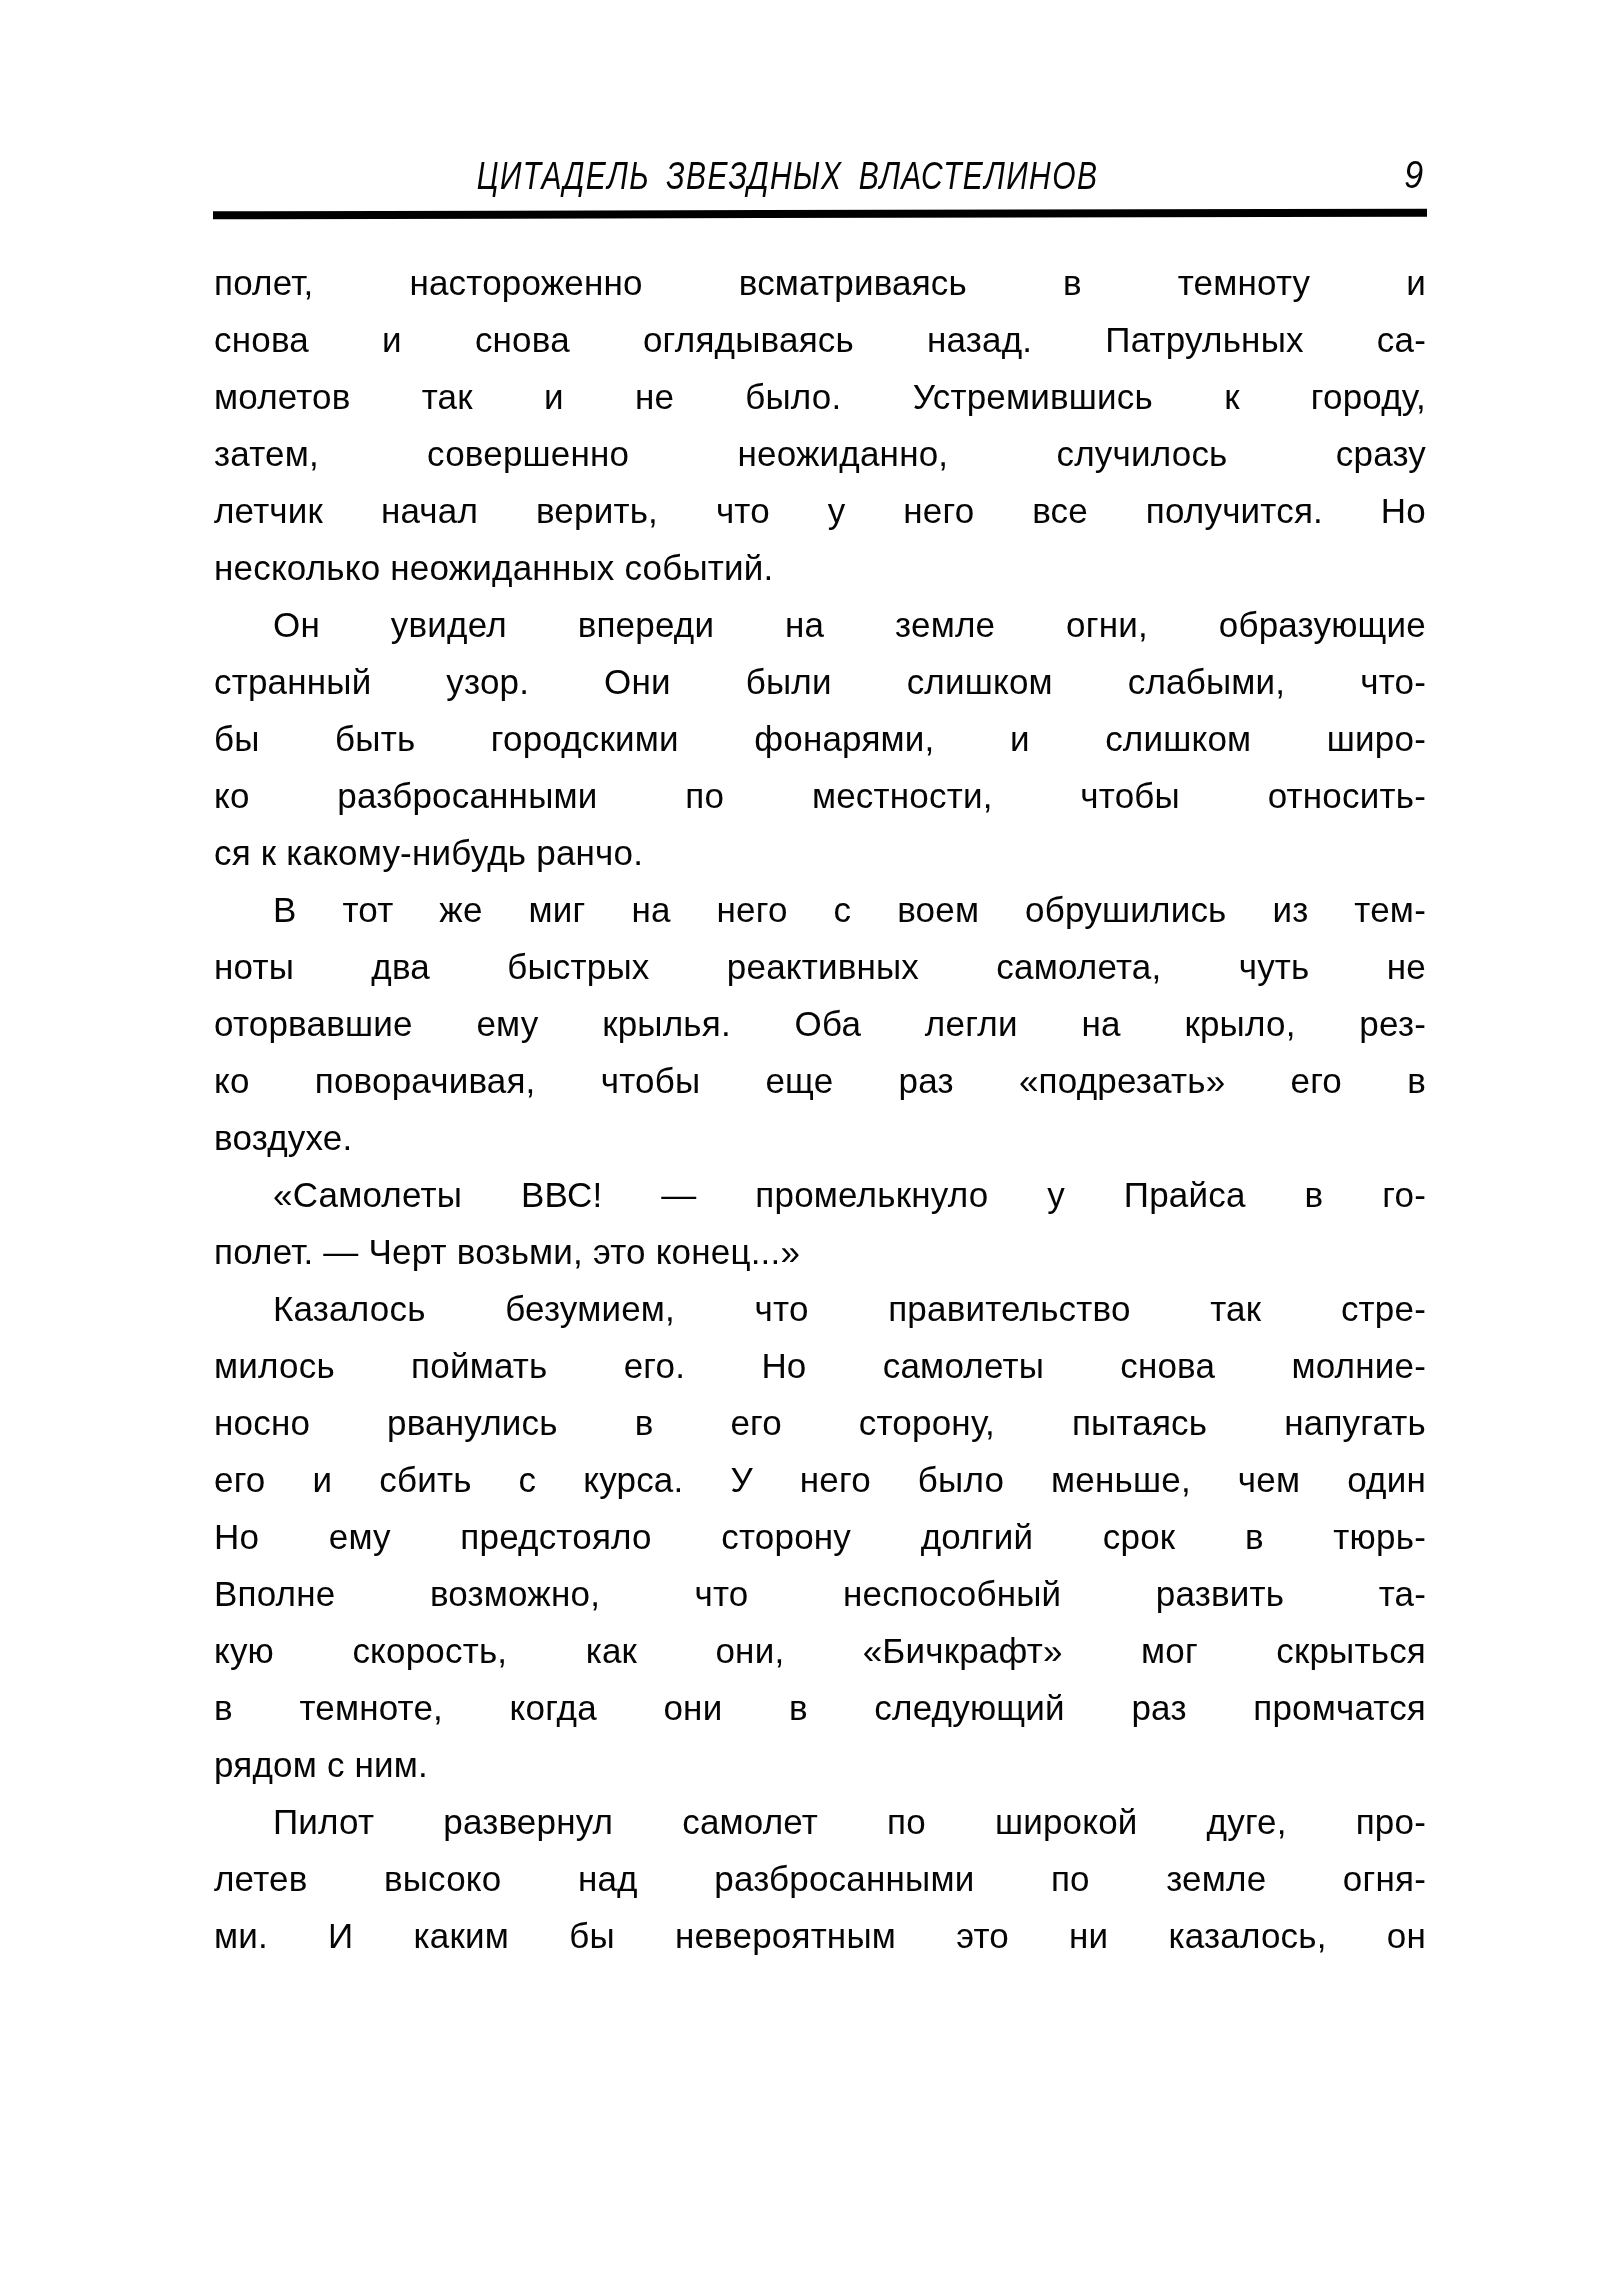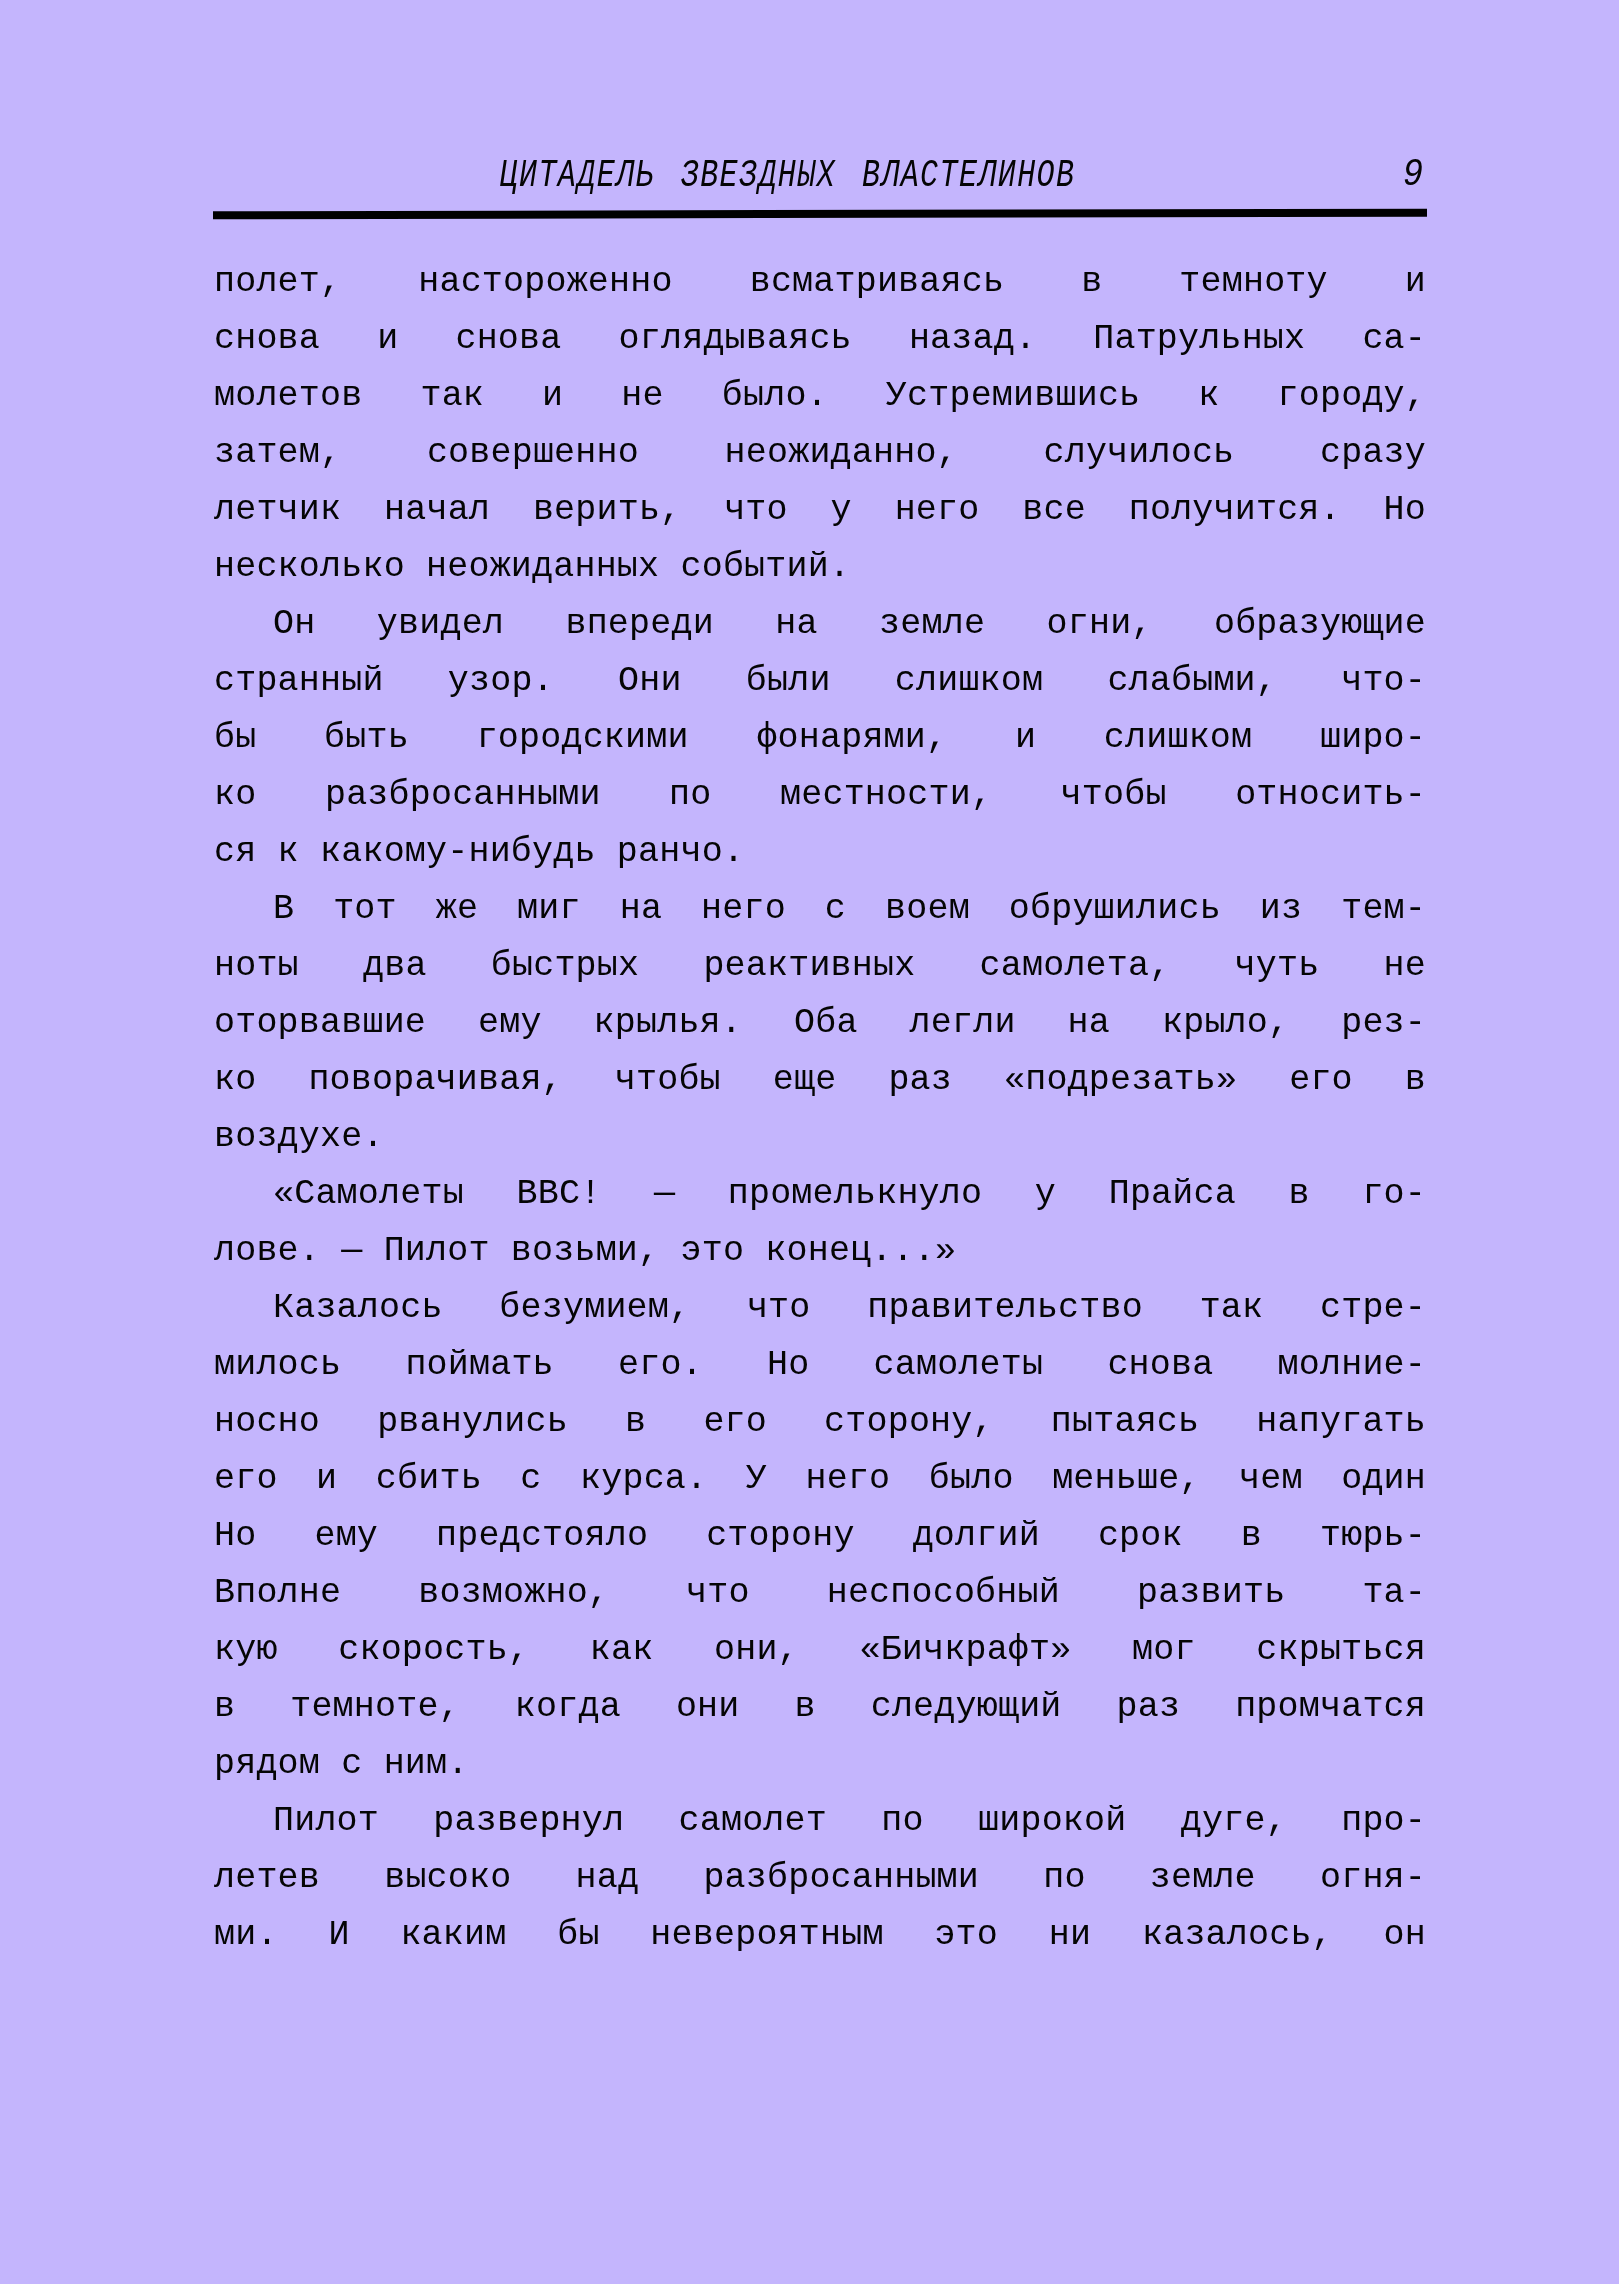--- a/index.html
+++ b/index.html
@@ -4,23 +4,23 @@
 <style>
   html, body {
     margin: 0;
     padding: 0;
     background: #e8e8e8;
   }
   .page {
     position: relative;
     width: 1619px;
     height: 2284px;
-    background: #c4b5fd;
+    background: #ffffff;
     overflow: hidden;
-    font-family: Liberation Mono, monospace;
+    font-family: Liberation Sans, sans-serif;
     color: #050505;
   }
   
   .running-head {
     position: absolute;
     left: 214px;
     top: 164px;
     width: 1212px;
     height: 51px;
   }
@@ -111,21 +111,21 @@
       </div>
       <div class="paragraph">
         <div class="line indent">В тот же миг на него с воем обрушились из тем-</div>
         <div class="line">ноты два быстрых реактивных самолета, чуть не</div>
         <div class="line">оторвавшие ему крылья. Оба легли на крыло, рез-</div>
         <div class="line">ко поворачивая, чтобы еще раз «подрезать» его в</div>
         <div class="line flush-left">воздухе.</div>
       </div>
       <div class="paragraph">
         <div class="line indent">«Самолеты ВВС! — промелькнуло у Прайса в го-</div>
-        <div class="line flush-left">лове. — Пилот возьми, это конец...»</div>
+        <div class="line flush-left">полет. — Черт возьми, это конец...»</div>
       </div>
       <div class="paragraph">
         <div class="line indent">Казалось безумием, что правительство так стре-</div>
         <div class="line">милось поймать его. Но самолеты снова молние-</div>
         <div class="line">носно рванулись в его сторону, пытаясь напугать</div>
         <div class="line">его и сбить с курса. У него было меньше, чем один</div>
         <div class="line">Но ему предстояло сторону долгий срок в тюрь-</div>
         <div class="line">Вполне возможно, что неспособный развить та-</div>
         <div class="line">кую скорость, как они, «Бичкрафт» мог скрыться</div>
         <div class="line">в темноте, когда они в следующий раз промчатся</div>

